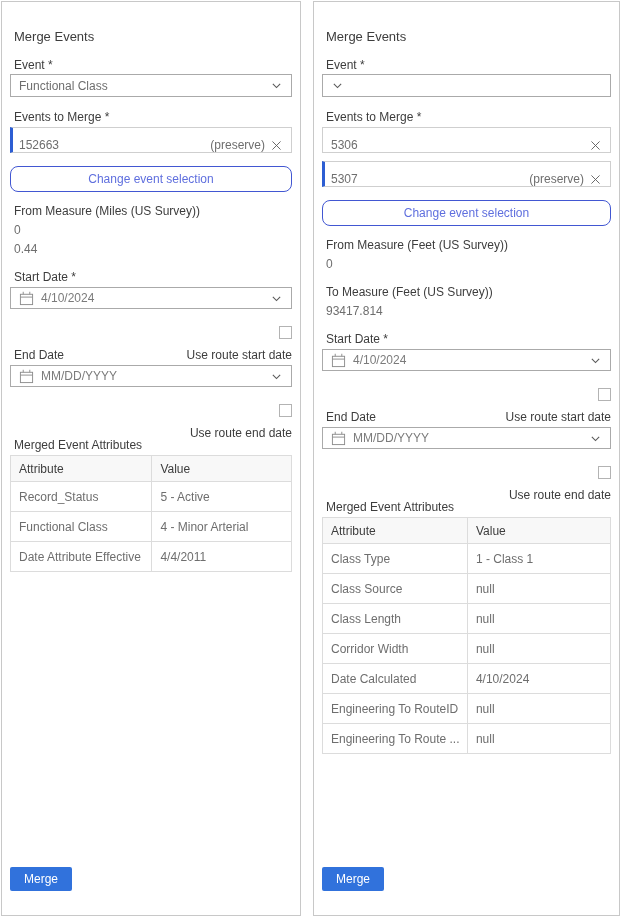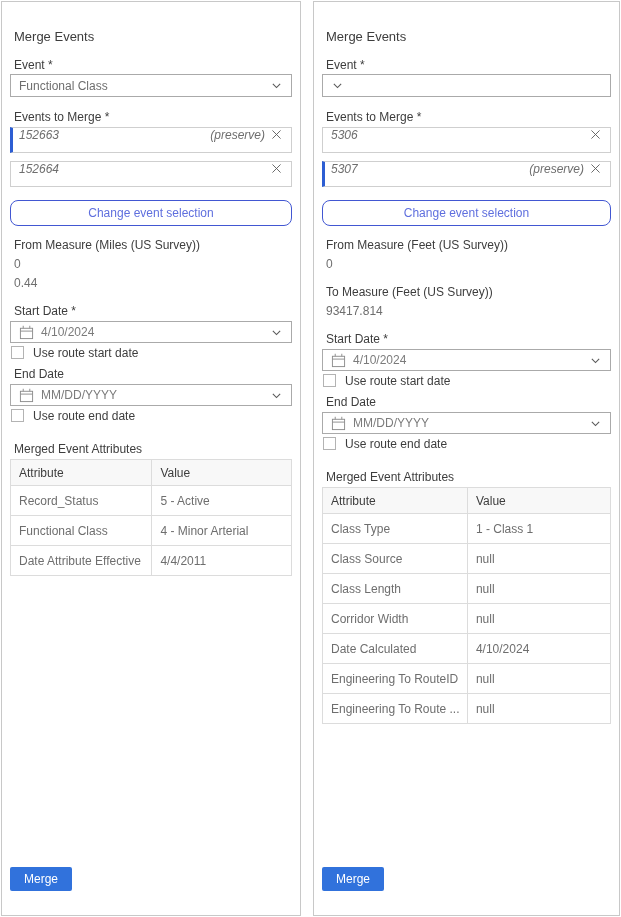--- a/index.html
+++ b/index.html
@@ -29,37 +29,37 @@
   .field-label.mt12{margin-top:12px;}
   .field-label.mt7{margin-top:7px;}
   .field-value{font-size:12px;color:#6e6e6e;margin:5px 0 0 4px;line-height:14px;}
   .select{
     margin-top:2px;height:23px;border:1px solid #aaaaaa;background:#fff;
     display:flex;align-items:center;padding:0 8px;cursor:pointer;
   }
   .select .sel-text{flex:1;color:#6e6e6e;white-space:nowrap;overflow:hidden;}
   .merge-item{
     margin-top:8px;height:26px;border:1px solid #cfcfcf;background:#fff;
-    display:flex;align-items:flex-start;padding:0 8px;font-style:italic;
+    display:flex;align-items:flex-end;padding:0 8px;
   }
   .merge-item.first{margin-top:3px;}
   .merge-item.preserved{border-left:3px solid var(--select-border);padding-left:6px;}
   .merge-item .ev-id{flex:1;color:#6e6e6e;}
   .merge-item .preserve{color:#6e6e6e;margin-right:5px;}
   .outline-btn{
     margin-top:13px;height:26px;width:100%;background:#fff;
     border:1px solid var(--outline-border);border-radius:8px;
     color:var(--outline-text);font-size:12px;font-family:inherit;cursor:pointer;
   }
   .date-input{
     margin-top:3px;height:22px;border:1px solid #aaaaaa;background:#fff;
     display:flex;align-items:center;padding:0 8px;gap:7px;cursor:pointer;
   }
   .date-input .date-text{flex:1;color:#7b7b7b;}
-  .checkbox-row{display:flex;align-items:center;margin:2px 0 0 1px;height:15px;gap:9px;}
+  .checkbox-row{display:flex;align-items:flex-end;margin:17px 0 0 1px;height:15px;gap:9px;flex-direction:column;}
   .checkbox{
     width:13px;height:13px;border:1px solid #b3b3b3;background:#fff;
     display:inline-block;cursor:pointer;flex:none;
   }
   .checkbox-row .cb-label{color:#3d3d3d;}
   .attrs-title{margin-top:19px;}
   .attr-table{margin-top:3px;border:1px solid #dcdcdc;}
   .t-row{display:grid;grid-template-columns:50.5% 1fr;border-bottom:1px solid #dcdcdc;}
   .t-row:last-child{border-bottom:none;}
   .t-row.head{background:#f8f8f8;}
@@ -116,29 +116,20 @@
     <div class="field-label">Events to Merge *</div>
     <div class="merge-item first preserved">
       <span class="ev-id">152663</span>
       <span class="preserve">(preserve)</span>
       <span class="icon">
           <svg width="13" height="13" viewBox="0 0 16 16">
             <use href="#i-close"></use>
           </svg>
         </span>
     </div>
-    <div class="merge-item">
-      <span class="ev-id">152664</span>
-      <span class="preserve"></span>
-      <span class="icon">
-          <svg width="13" height="13" viewBox="0 0 16 16">
-            <use href="#i-close"></use>
-          </svg>
-        </span>
-    </div>
 
     <button class="outline-btn">Change event selection</button>
 
     <div class="field-label mt12">From Measure (Miles (US Survey))</div>
     <div class="field-value">0</div>
 
     <div class="field-value">0.44</div>
 
     <div class="field-label mt14">Start Date *</div>
     <div class="date-input">

